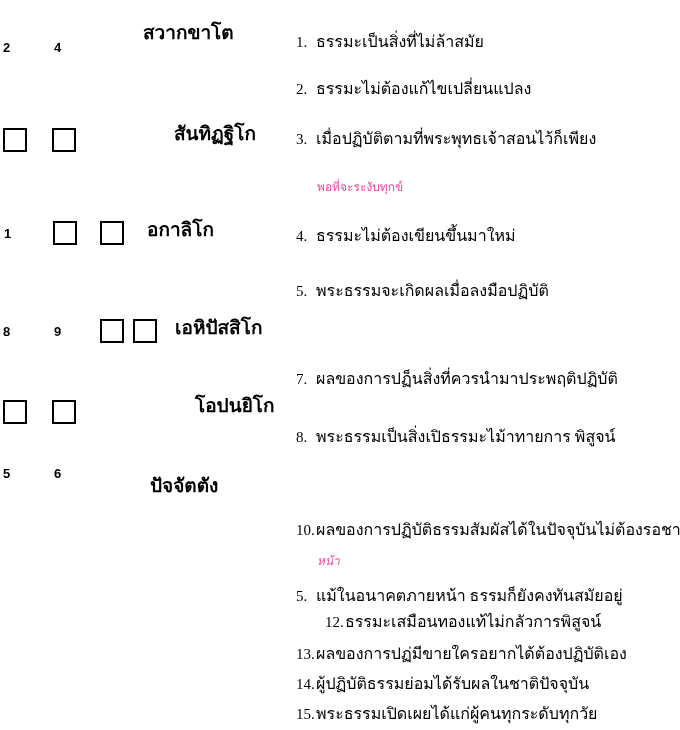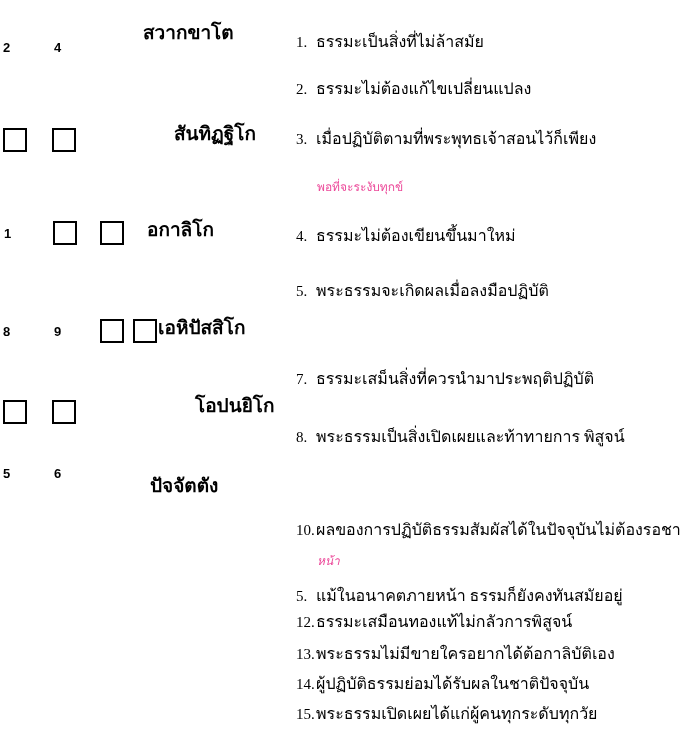--- a/index.html
+++ b/index.html
@@ -77,21 +77,21 @@
 
   <span class="ans-num" style="left:4px; top:226px;">1</span>
   <div class="chk" style="left:53px; top:221px;"></div>
   <div class="chk" style="left:100px; top:221px;"></div>
   <span class="term" style="left:147px; top:217px;">อกาลิโก</span>
 
   <span class="ans-num" style="left:3px; top:324px;">8</span>
   <span class="ans-num" style="left:54px; top:324px;">9</span>
   <div class="chk" style="left:100px; top:319px;"></div>
   <div class="chk" style="left:133px; top:319px;"></div>
-  <span class="term" style="left:158px; top:315px;">เอหิปัสสิโก</span>
+  <span class="term" style="left:175px; top:315px;">เอหิปัสสิโก</span>
 
   <div class="chk" style="left:3px; top:400px;"></div>
   <div class="chk" style="left:52px; top:400px;"></div>
   <span class="term" style="left:157px; top:393px;margin-left:38px;">โอปนยิโก</span>
 
   <span class="ans-num" style="left:3px; top:466px;">5</span>
   <span class="ans-num" style="left:54px; top:466px;">6</span>
   <span class="term" style="left:150px; top:473px;">ปัจจัตตัง</span>
 
   <div class="stmt" style="top:30px;"><span class="stmt-num">1.</span><span>ธรรมะเป็นสิ่งที่ไม่ล้าสมัย</span></div>
@@ -99,31 +99,31 @@
   <div class="stmt" style="top:77px;"><span class="stmt-num">2.</span><span>ธรรมะไม่ต้องแก้ไขเปลี่ยนแปลง</span></div>
 
   <div class="stmt" style="top:127px;"><span class="stmt-num">3.</span><span>เมื่อปฏิบัติตามที่พระพุทธเจ้าสอนไว้ก็เพียง</span></div>
   <div class="stmt-cont" style="top:177px;">พอที่จะระงับทุกข์</div>
 
   <div class="stmt" style="top:224px;"><span class="stmt-num">4.</span><span>ธรรมะไม่ต้องเขียนขึ้นมาใหม่</span></div>
 
   <div class="stmt" style="top:271px;margin-top:8px;"><span class="stmt-num">5.</span><span>พระธรรมจะเกิดผลเมื่อลงมือปฏิบัติ</span></div>
 
 
-  <div class="stmt" style="top:367px;"><span class="stmt-num">7.</span><span>ธรรมะเสม็นสิ่งที่ควรนำมาประพฤติปฏิบัติ</span></div>
+  <div class="stmt" style="top:367px;"><span class="stmt-num">7.</span><span>ผลของการปฏ็นสิ่งที่ควรนำมาประพฤติปฏิบัติ</span></div>
 
-  <div class="stmt" style="top:425px;"><span class="stmt-num">8.</span><span>พระธรรมเป็นสิ่งเปิดเผยและท้าทายการ พิสูจน์</span></div>
+  <div class="stmt" style="top:425px;"><span class="stmt-num">8.</span><span>พระธรรมเป็นสิ่งเปิธรรมะไม้าทายการ พิสูจน์</span></div>
 
 
   <div class="stmt" style="top:518px;"><span class="stmt-num">10.</span><span>ผลของการปฏิบัติธรรมสัมผัสได้ในปัจจุบันไม่ต้องรอชาติ</span></div>
   <div class="stmt-cont" style="top:551px;font-style:italic;">หน้า</div>
 
   <div class="stmt" style="top:584px;"><span class="stmt-num">5.</span><span>แม้ในอนาคตภายหน้า  ธรรมก็ยังคงทันสมัยอยู่</span></div>
 
-  <div class="stmt" style="top:610px;"><span class="stmt-num">12.</span><span>ธรรมะเสมือนทองแท้ไม่กลัวการพิสูจน์</span></div>
+  <div class="stmt" style="top:610px;margin-left:29px;"><span class="stmt-num">12.</span><span>ธรรมะเสมือนทองแท้ไม่กลัวการพิสูจน์</span></div>
 
-  <div class="stmt" style="top:642px;"><span class="stmt-num">13.</span><span>พระธรรมไม่มีขายใครอยากได้ต้อกาลิบัติเอง</span></div>
+  <div class="stmt" style="top:642px;"><span class="stmt-num">13.</span><span>ผลของการปฏ่มีขายใครอยากได้ต้องปฏิบัติเอง</span></div>
 
   <div class="stmt" style="top:672px;"><span class="stmt-num">14.</span><span>ผู้ปฏิบัติธรรมย่อมได้รับผลในชาติปัจจุบัน</span></div>
 
   <div class="stmt" style="top:702px;"><span class="stmt-num">15.</span><span>พระธรรมเปิดเผยได้แก่ผู้คนทุกระดับทุกวัย</span></div>
 
 </div>
 
 </body></html>

